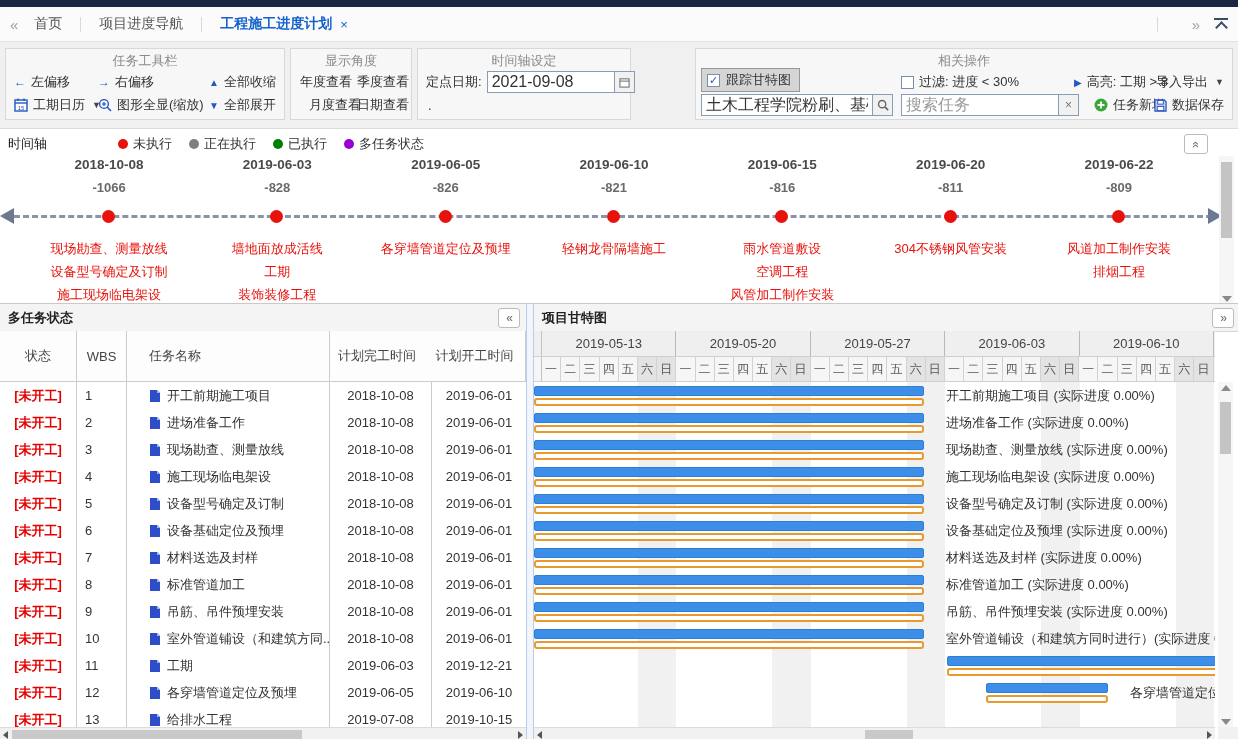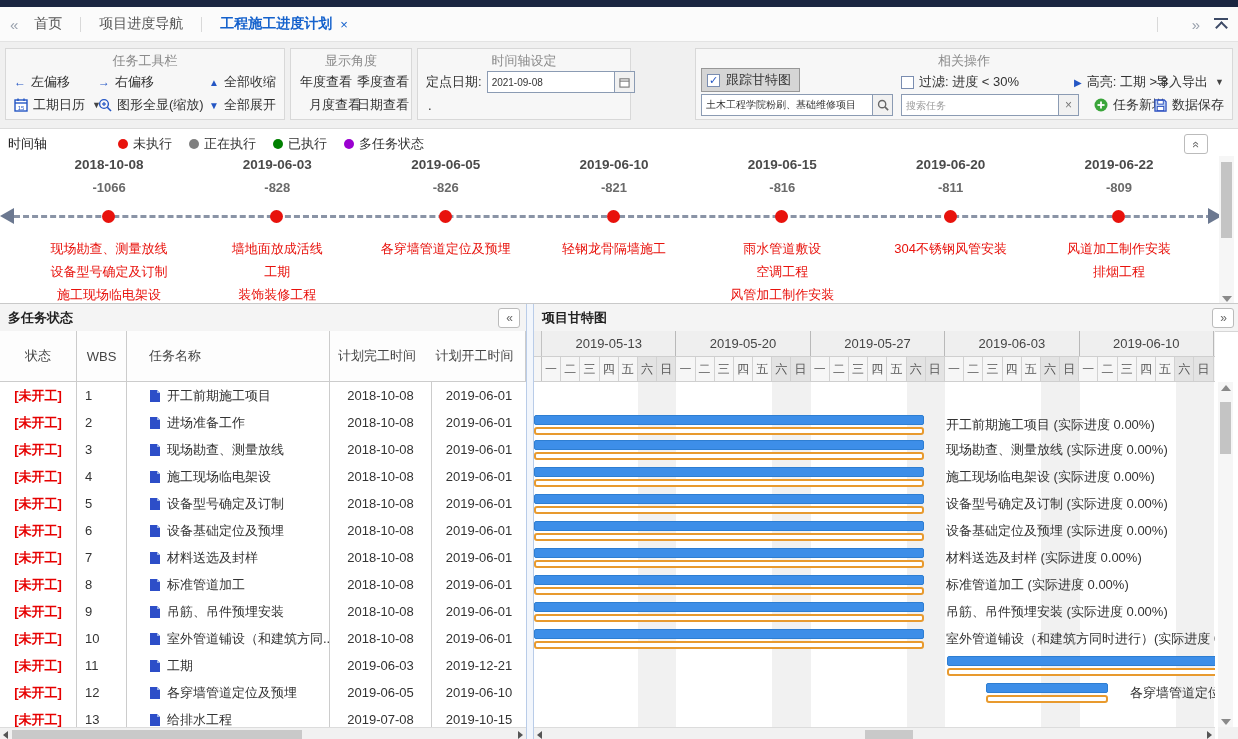--- a/index.html
+++ b/index.html
@@ -28,21 +28,21 @@
   .grp{position:absolute;top:6px;height:72px;background:#f7f7f7;border:1px solid #d8d8d8;box-sizing:border-box;}
   .grp-title{text-align:center;color:#8a8a8a;font-size:13px;padding-top:3px;}
   .titem{position:absolute;display:flex;align-items:center;gap:5px;white-space:nowrap;color:#333;cursor:pointer;height:18px;}
   .r1{top:24px;} .r2{top:47px;}
   .arr{color:#2456c4;font-size:12px;font-weight:bold;}
   .tri{color:#2456c4;font-size:10px;}
   .caret{color:#444;font-size:9px;margin-left:2px;}
   .cbx{width:13px;height:13px;border:1px solid #7a8db0;background:#fff;display:inline-flex;
        align-items:center;justify-content:center;font-size:11px;color:#2456c4;box-sizing:border-box;cursor:pointer;}
   .pressed{background:#d5d5d5;border:1px solid #979797;padding:2px 8px 2px 5px;display:flex;gap:6px;align-items:center;}
-  .tb-input{border:1px solid #8b9bb3;background:#fff;height:22px;font-family:inherit;font-size:10px;
+  .tb-input{border:1px solid #8b9bb3;background:#fff;height:22px;font-family:inherit;font-size:16px;
        padding:0 4px;color:#333;box-sizing:border-box;outline:none;}
   .tb-input::placeholder{color:#9a9a9a;}
   .attach-btn{width:20px;height:22px;border:1px solid #8b9bb3;border-left:none;background:#f1f1f1;
        display:flex;align-items:center;justify-content:center;box-sizing:border-box;cursor:pointer;}
   .xchar{color:#777;font-size:12px;}
 
   
   .tl-panel{position:absolute;top:128px;left:0;width:1238px;height:175px;background:#fff;
        border-top:1px solid #dcdcdc;overflow:hidden;}
   .tl-title{position:absolute;top:6px;left:8px;color:#222;font-size:13px;}
@@ -694,24 +694,29 @@
           <div class="gday wknd" style="width: 19.2px;">
     <span>日</span>
   </div>
         </div>
       <div class="gbody" id="gantt-body">
           <div class="wk-stripe" style="left: 104px; width: 38.4px;"></div>
           <div class="wk-stripe" style="left: 238.4px; width: 38.4px;"></div>
           <div class="wk-stripe" style="left: 372.8px; width: 38.4px;"></div>
           <div class="wk-stripe" style="left: 507.2px; width: 38.4px;"></div>
           <div class="wk-stripe" style="left: 641.6px; width: 38.4px;"></div>
-          <div class="grow" style="top: 0px; margin-top: 29px;">
+          <div class="grow" style="top: 0px;">
     <div class="gbar-blue" style="left: 0px; width: 390px;"></div>
     <div class="gbar-orange" style="left: 0px; width: 390px;"></div>
     <div class="glabel" style="left: 412px;">开工前期施工项目 (实际进度 0.00%)</div>
+  </div>
+          <div class="grow" style="top: 27px;">
+    <div class="gbar-blue" style="left: 0px; width: 390px;"></div>
+    <div class="gbar-orange" style="left: 0px; width: 390px;"></div>
+    <div class="glabel" style="left: 412px;">进场准备工作 (实际进度 0.00%)</div>
   </div>
           <div class="grow" style="top: 54px;">
     <div class="gbar-blue" style="left: 0px; width: 390px;"></div>
     <div class="gbar-orange" style="left: 0px; width: 390px;"></div>
     <div class="glabel" style="left: 412px;">现场勘查、测量放线 (实际进度 0.00%)</div>
   </div>
           <div class="grow" style="top: 81px;">
     <div class="gbar-blue" style="left: 0px; width: 390px;"></div>
     <div class="gbar-orange" style="left: 0px; width: 390px;"></div>
     <div class="glabel" style="left: 412px;">施工现场临电架设 (实际进度 0.00%)</div>

